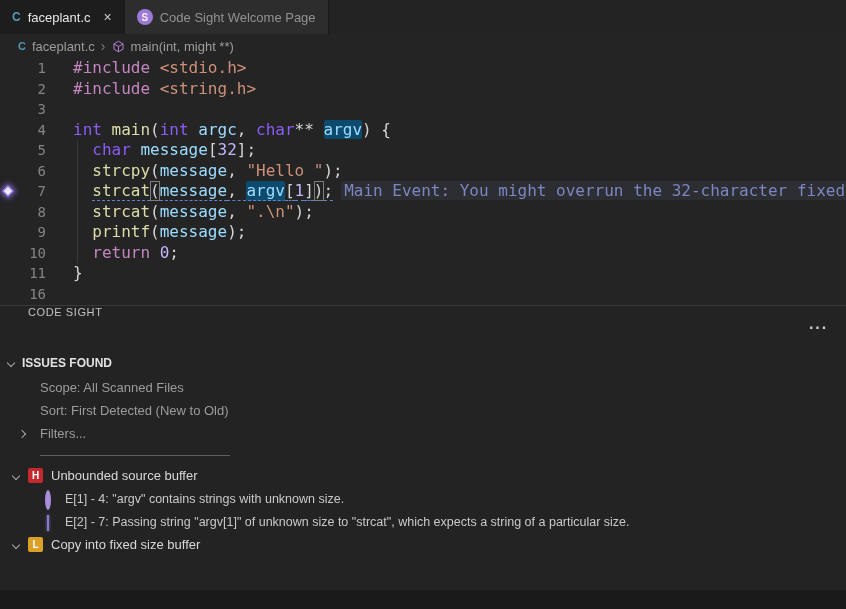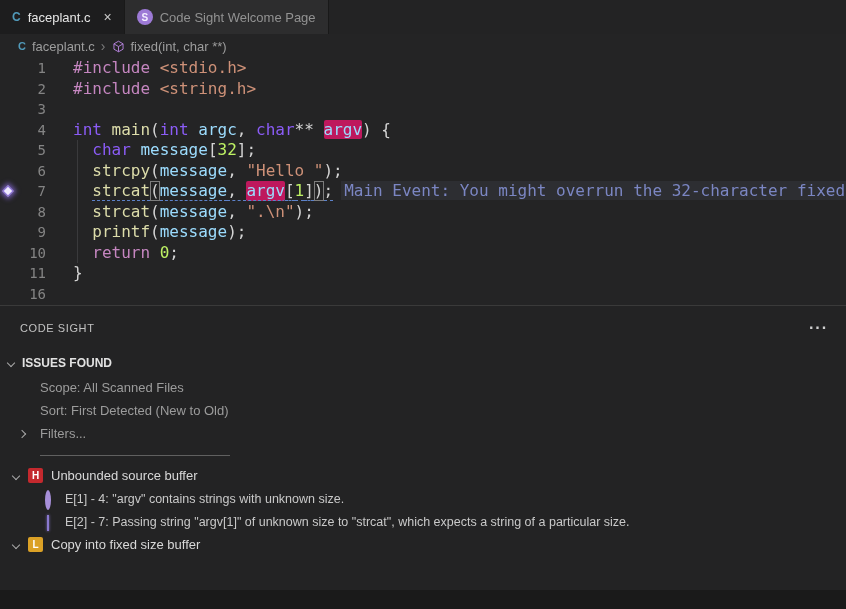--- a/index.html
+++ b/index.html
@@ -34,35 +34,35 @@
   .code-line { position:relative; display:flex; height:20.5px; line-height:20.5px;
     white-space:pre; }
   .line-num { width:46px; text-align:right; color:#848484; font-size:14px;
     flex:none; user-select:none; }
   .line-code { margin-left:27px; white-space:pre; }
   .tok-pp  { color:#c586c0;margin-top:15px; }
   .tok-kw  { color:#8b5cf6; }
   .tok-fn  { color:#dcdcaa; }
   .tok-var { color:#9cdcfe; }
   .tok-str { color:#ce9178;text-align:right; }
-  .tok-num { color:#bef264; }
+  .tok-num { color:#c4b5fd; }
   .tok-pl  { color:#d4d4d4; }
   .tok-u   { border-bottom:1px dashed #5d82c9; }
-  .tok-hl  { background:#be185d; border-radius:2px; }
+  .tok-hl  { background:#0c4a6e; border-radius:2px; }
   .tok-box { outline:1px solid #7d7d7d; outline-offset:-1px; }
   .inline-hint { margin-left:8px; color:#7b86c3; background:rgba(150,160,210,0.08);
     padding:0 3px; }
   .gutter-marker { position:absolute; left:4px; top:50%; width:8px; height:8px;
     transform:translateY(-50%) rotate(45deg); background:#efeaff;
     border:1px solid #8a6fd8; box-shadow:0 0 5px 2px rgba(135,105,220,0.8); }
   
   .panel { position:absolute; left:0; right:0; top:305px; bottom:0;
     background:#232324; border-top:1px solid #3a3a3a; font-size:13px; }
-  .panel-header { position:relative; height:44px; display:flex; align-items:center;
-    padding:0 20px; }
+  .panel-header { position:relative; height:44px; display:flex; 
+    padding:0 28px; }
   .panel-title { font-size:11px; letter-spacing:0.6px; color:#c2c2c2; }
   .panel-more { position:absolute; right:18px; top:14px; color:#cfcfcf; font-size:16px;
     font-weight:bold; letter-spacing:1px; line-height:1; }
   .section-row { position:relative; height:26px; display:flex; align-items:center;
     padding-left:22px; font-weight:bold; font-size:12px; color:#e2e2e2; }
   .section-row .chev { position:absolute; left:6px; }
   .meta-row { position:relative; height:23px; display:flex; align-items:center;
     padding-left:40px; color:#9c9c9c; }
   .meta-row .chev { position:absolute; left:17px; }
   .chev { width:10px; height:10px; display:inline-block; }
@@ -111,21 +111,21 @@
   <div class="breadcrumb">
     <span class="crumb-letter-icon">C</span>
     <span>faceplant.c</span>
     <span class="crumb-sep">›</span>
     <span class="crumb-method-icon">
       <svg width="13" height="13" viewBox="0 0 16 16">
         <path d="M8 1.5l5.6 3.2v6.6L8 14.5l-5.6-3.2V4.7L8 1.5z" fill="none" stroke="#b180d7" stroke-width="1.2"></path>
         <path d="M8 8l5.6-3.2M8 8L2.4 4.8M8 8v6.5" fill="none" stroke="#b180d7" stroke-width="1.2"></path>
       </svg>
     </span>
-    <span>fixed(int, char **)</span>
+    <span>main(int, might **)</span>
   </div>
 
   <div class="editor">
     <div class="indent-guide"></div>
     <div id="code-lines">
         <div class="code-line"><span class="line-num">1</span><span class="line-code"><span class="tok-pp">#include</span><span class="tok-pl"> </span><span class="tok-str">&lt;stdio.h&gt;</span></span></div>
         <div class="code-line"><span class="line-num">2</span><span class="line-code"><span class="tok-pp">#include</span><span class="tok-pl"> </span><span class="tok-str">&lt;string.h&gt;</span></span></div>
         <div class="code-line"><span class="line-num">3</span><span class="line-code"></span></div>
         <div class="code-line"><span class="line-num">4</span><span class="line-code"><span class="tok-kw">int</span><span class="tok-pl"> </span><span class="tok-fn">main</span><span class="tok-pl">(</span><span class="tok-kw">int</span><span class="tok-pl"> </span><span class="tok-var">argc</span><span class="tok-pl">, </span><span class="tok-kw">char</span><span class="tok-pl">** </span><span class="tok-var tok-hl">argv</span><span class="tok-pl">) {</span></span></div>
         <div class="code-line"><span class="line-num">5</span><span class="line-code"><span class="tok-pl">  </span><span class="tok-kw">char</span><span class="tok-pl"> </span><span class="tok-var">message</span><span class="tok-pl">[</span><span class="tok-num">32</span><span class="tok-pl">];</span></span></div>

